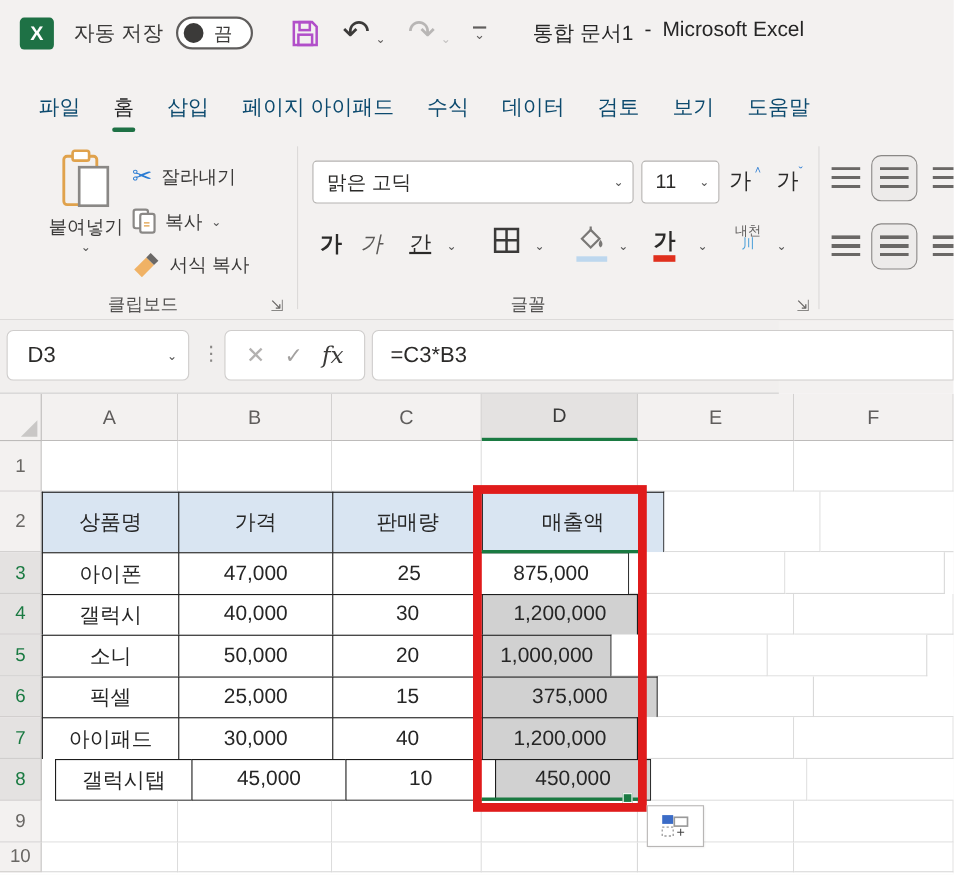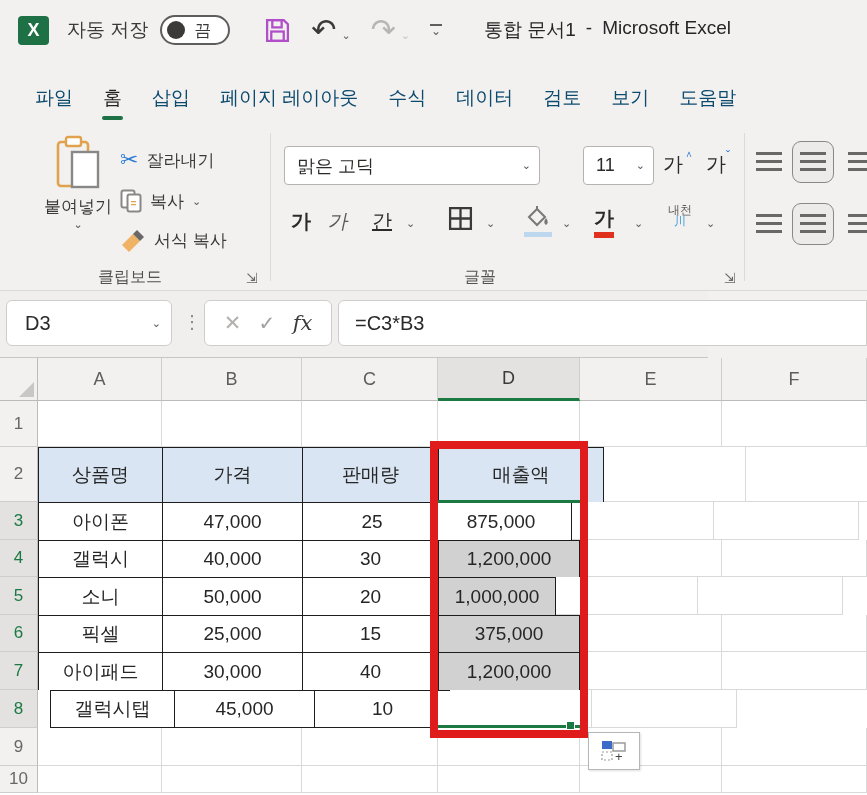--- a/index.html
+++ b/index.html
@@ -140,21 +140,21 @@
       <span>통합 문서1</span>
       <span>-</span>
       <span>Microsoft Excel</span>
     </div>
   </div>
 
   <div id="menubar" class="abs">
       <span class="mtab">파일</span>
       <span class="mtab active">홈</span>
       <span class="mtab">삽입</span>
-      <span class="mtab">페이지 레이아웃</span>
+      <span class="mtab">페이지 아이패드</span>
       <span class="mtab">수식</span>
       <span class="mtab">데이터</span>
       <span class="mtab">검토</span>
       <span class="mtab">보기</span>
       <span class="mtab">도움말</span>
     </div>
 
   <div id="ribbon" class="abs">
 
     <div class="paste abs" style="left:32px; top:10px; width:92px;">
@@ -183,21 +183,21 @@
       <svg width="26" height="22" viewBox="0 0 26 22">
         <path d="M2 15 L13 4 L20 11 L9 22 Z" fill="#f0b265"></path>
         <path d="M13 4 L17 0 L24 7 L20 11 Z" fill="#6a6866"></path>
       </svg>
       <span>서식 복사</span>
     </div>
     <div class="grp-label" style="left:55px; top:142px; width:150px;">클립보드</div>
     <span class="launcher" style="left:246px; top:145px;">⇲</span>
     <div class="gsep" style="left:270px;"></div>
 
-    <div class="combo" style="left:284px; top:21px; width:256px; height:39px;gap:44px;">
+    <div class="combo" style="left:284px; top:21px; width:292px; height:39px;gap:44px;">
       <span class="val">맑은 고딕</span>
       <span class="chv">⌄</span>
     </div>
     <div class="combo" style="left:583px; top:21px; width:71px; height:39px;">
       <span class="val">11</span>
       <span class="chv">⌄</span>
     </div>
     <div class="fontbtn" style="left:663px; top:26px;">
       <span>가</span>
         <sup>＾</sup>
@@ -327,38 +327,39 @@
           <div class="scell tcell" style="width: 136px;">20</div>
           <div class="scell tcell dsel redge" style="width: 118px;">1,000,000</div>
           <div class="scell plain" style="width: 142px;"></div>
           <div class="scell plain" style="width: 145px;"></div>
         </div>
         <div class="srow" style="height: 37px;">
           <div class="scell rhead rhead-sel" style="width: 38px;">6</div>
           <div class="scell tcell" style="width: 124px;">픽셀</div>
           <div class="scell tcell" style="width: 140px;">25,000</div>
           <div class="scell tcell" style="width: 136px;">15</div>
-          <div class="scell tcell dsel redge" style="width: 142px;">375,000</div>
+          <div class="scell tcell dsel redge" style="width: 160px;">375,000</div>
           <div class="scell plain" style="width: 142px;"></div>
           <div class="scell plain" style="width: 145px;"></div>
         </div>
         <div class="srow" style="height: 38px;">
           <div class="scell rhead rhead-sel" style="width: 38px;">7</div>
           <div class="scell tcell" style="width: 124px;">아이패드</div>
           <div class="scell tcell" style="width: 140px;">30,000</div>
           <div class="scell tcell" style="width: 136px;">40</div>
           <div class="scell tcell dsel redge" style="width: 142px;">1,200,000</div>
           <div class="scell plain" style="width: 142px;"></div>
           <div class="scell plain" style="width: 145px;"></div>
         </div>
         <div class="srow" style="height: 38px;">
           <div class="scell rhead rhead-sel" style="width: 38px;">8</div>
           <div class="scell tcell bedge" style="width: 124px; margin-left: 12px;">갤럭시탭</div>
           <div class="scell tcell bedge" style="width: 140px;">45,000</div>
           <div class="scell tcell bedge" style="width: 136px;">10</div>
+          <div class="scell tcell dsel redge bedge" style="width: 142px;">450,000</div>
           <div class="scell plain" style="width: 142px;"></div>
           <div class="scell plain" style="width: 145px;"></div>
         </div>
         <div class="srow" style="height: 38px;">
           <div class="scell rhead" style="width: 38px;">9</div>
           <div class="scell plain" style="width: 124px;"></div>
           <div class="scell plain" style="width: 140px;"></div>
           <div class="scell plain" style="width: 136px;"></div>
           <div class="scell plain" style="width: 142px;"></div>
           <div class="scell plain" style="width: 142px;"></div>

